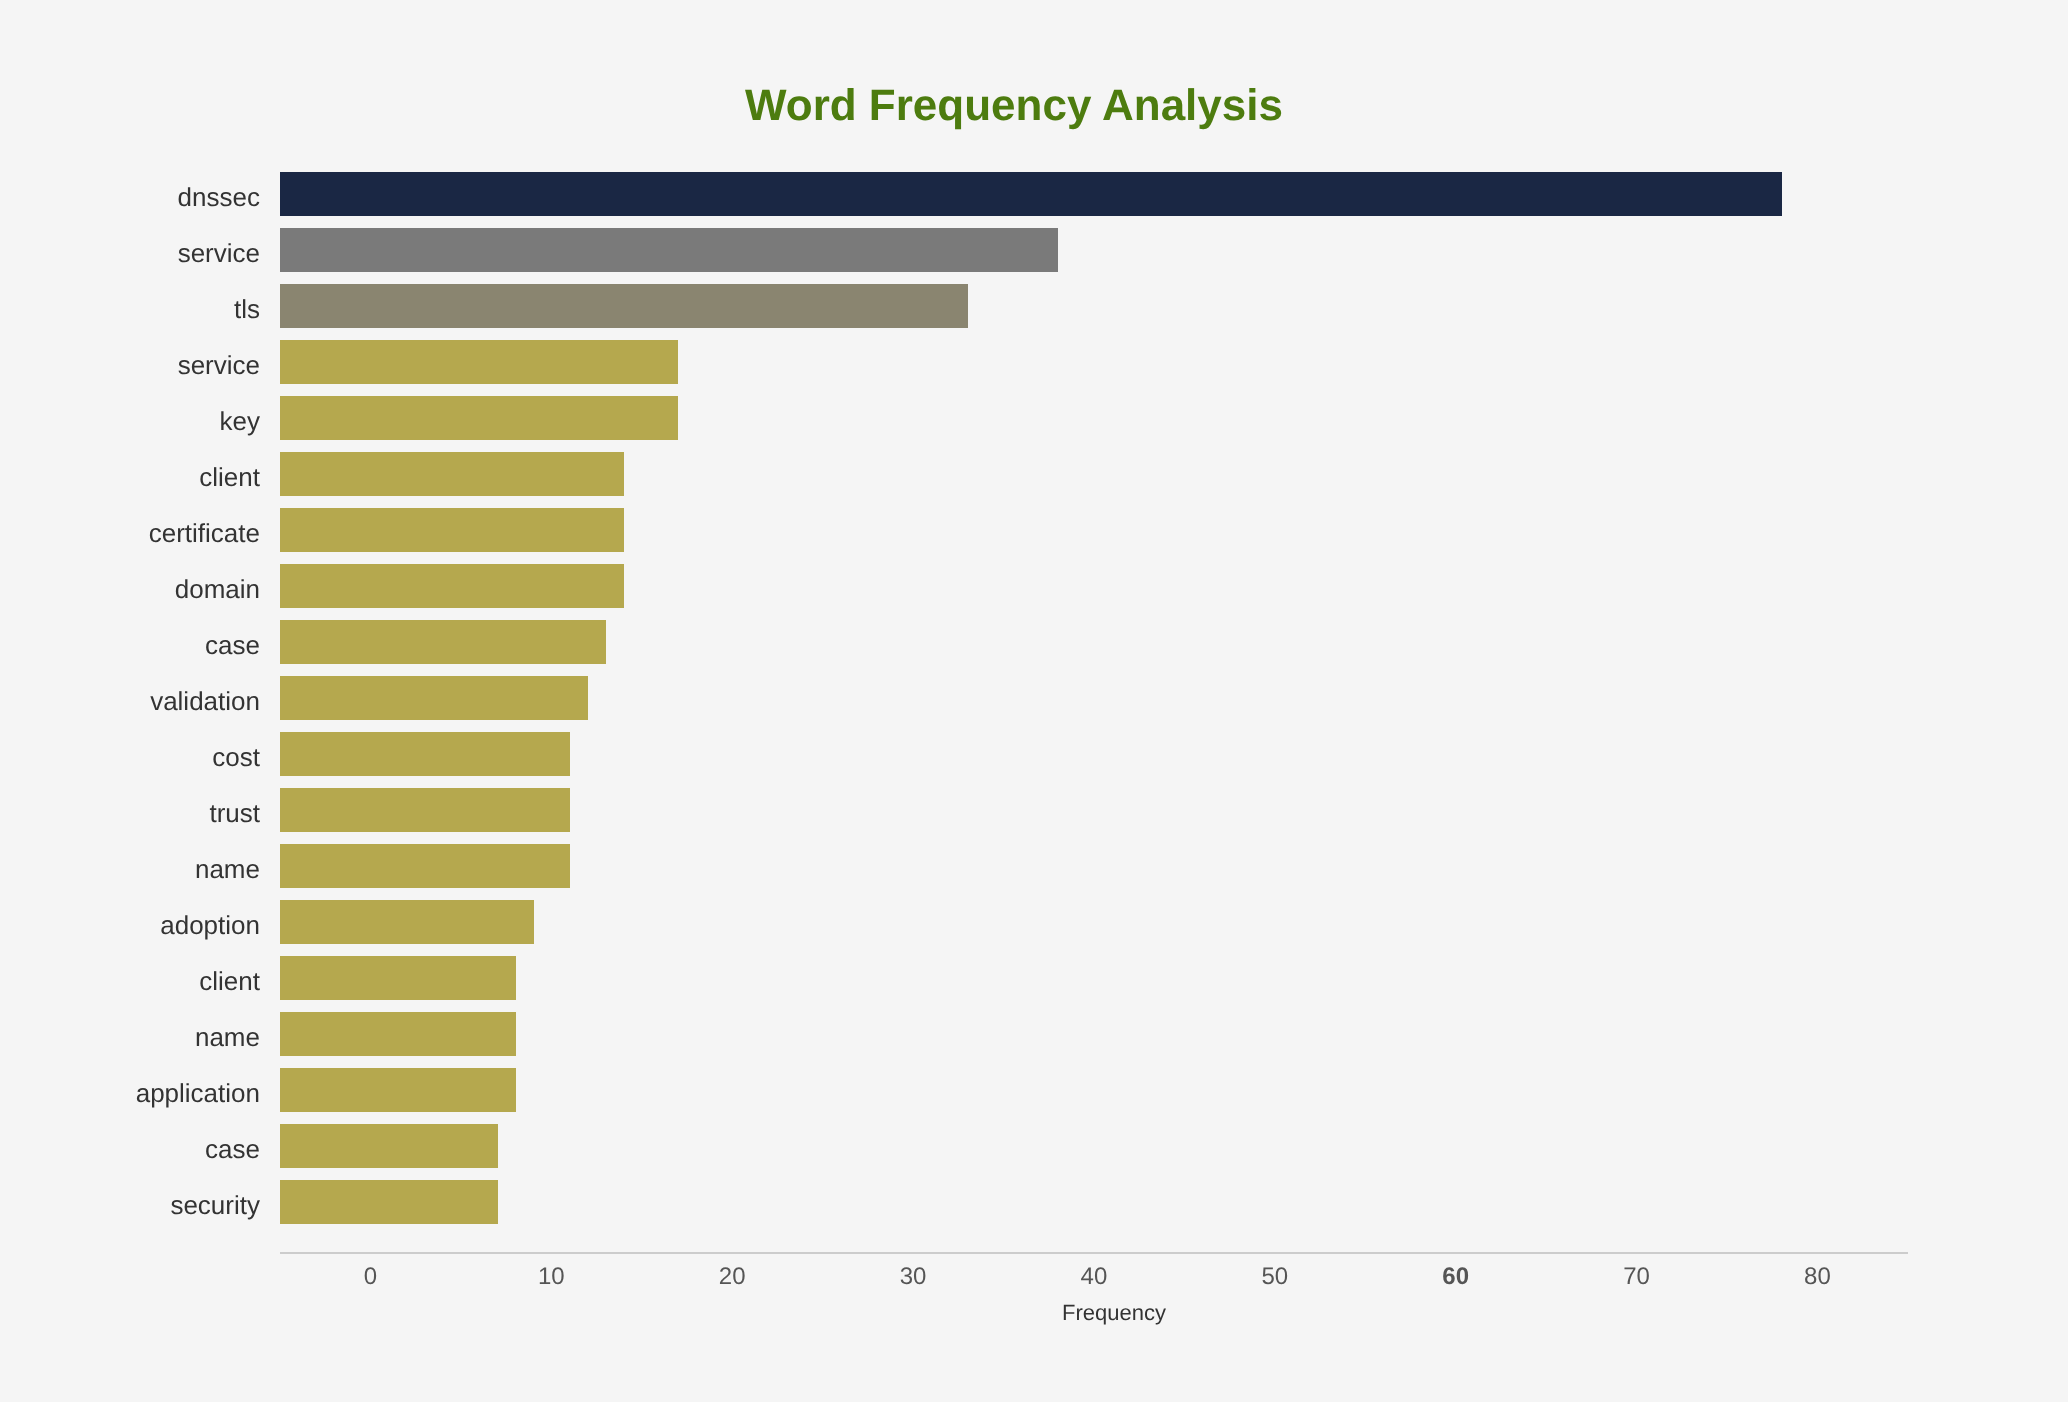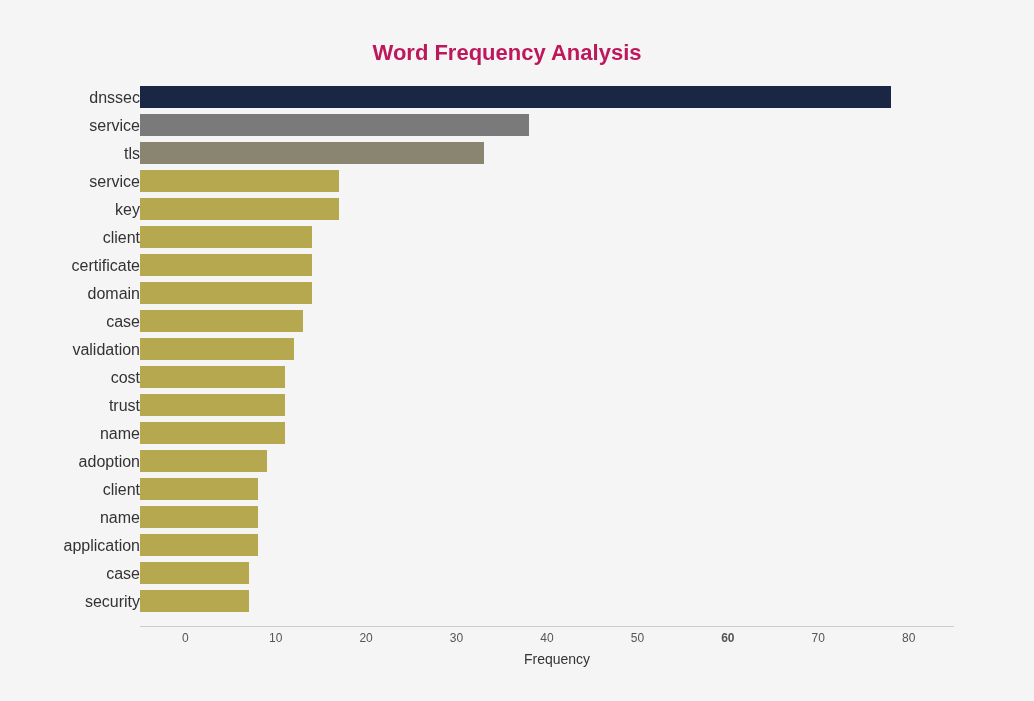--- a/index.html
+++ b/index.html
@@ -16,40 +16,41 @@
       background: #f5f5f5;
       width: 1034px;
       min-height: 701px;
       padding: 20px 40px 60px 20px;
       position: relative;
     }
     .chart-title {
       text-align: center;
       font-size: 22px;
       font-weight: bold;
-      color: #be185d;
+      color: #4d7c0f;
       margin-bottom: 20px;
     }
     .chart-area {
       display: flex;
       flex-direction: column;
       margin-left: 100px;
       margin-right: 20px;
       position: relative;
     }
     .bar-row {
       display: flex;
       align-items: center;
       margin-bottom: 4px;
       height: 24px;
     }
     .bar-label {
       width: 100px;
       text-align: right;
-      font-size: 16px;
+      padding-right: 10px;
+      font-size: 13px;
       color: #333;
       margin-left: -100px;
       flex-shrink: 0;
     }
     .bar-track {
       flex: 1;
       height: 100%;
       position: relative;
     }
     .bar {
@@ -72,21 +73,21 @@
       justify-content: space-between;
       margin-top: 4px;
     }
     .x-tick {
       font-size: 12px;
       color: #555;
       text-align: center;
     }
     .x-label {
       text-align: center;
-      font-size: 14px;
+      font-size: 11px;
       color: #333;
       margin-top: 6px;
       margin-left: 100px;
     }
     .bars-wrapper {
       position: relative;
     }
   </style>
 </head>
 <body>

